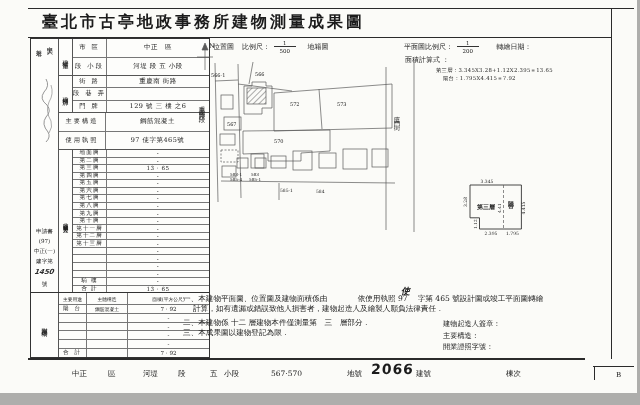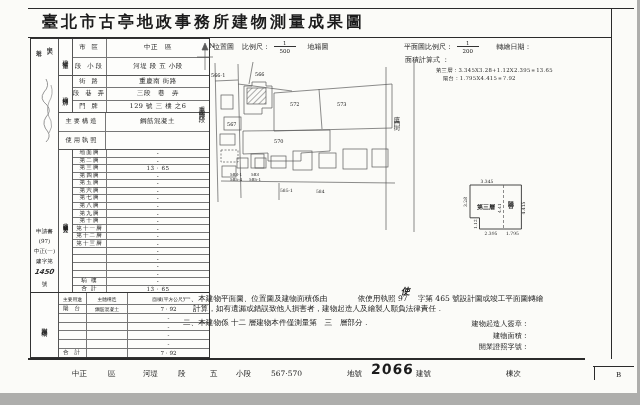--- a/index.html
+++ b/index.html
@@ -61,21 +61,21 @@
   .frac .d{display:block;padding-top:1px}
   .gap8{margin-left:8px}.gap14{margin-left:14px}
   .vtext{position:absolute;writing-mode:vertical-rl;text-orientation:upright;font-size:6.5px;
          letter-spacing:2px;color:#2a2a2a}
   .calcline{position:absolute;font-size:5.3px;letter-spacing:0.3px;white-space:nowrap;color:#222}
   
   #notes{position:absolute;left:183px;top:294px;width:440px;font-size:7.6px}
   .note-line{line-height:10px;white-space:nowrap}
   .note-line:nth-of-type(2){padding-left:10px}
   .note-line:nth-of-type(3){margin-top:4px}
-  #signs{position:absolute;left:443px;top:318px;width:86px;text-align:right;font-size:7.2px}
+  #signs{position:absolute;left:443px;top:318px;width:86px;font-size:7.2px}
   #signs .sign-line{line-height:11.5px;white-space:nowrap}
   .hand{font-family:"DejaVu Sans",sans-serif;font-style:italic;font-weight:bold;color:#222}
   
   .fitem{position:absolute;font-size:7.5px;white-space:nowrap}
   #bldgno{position:absolute;left:371px;top:361px;font-size:14px;font-weight:bold;
           font-family:"DejaVu Sans",sans-serif;letter-spacing:1px;transform:skewX(-4deg)}
   svg text{font-family:"DejaVu Serif",serif}
 </style>
 </head>
 <body>
@@ -134,40 +134,40 @@
       </div>
       <div class="rows">
 
           <div class="trow">
             <span class="tl">街 路</span>
             <span class="tv">重慶南 街路</span>
           </div>
 
           <div class="trow">
             <span class="tl">段 巷 弄</span>
-            <span class="tv">三段　巷　弄</span>
           </div>
 
           <div class="trow">
             <span class="tl">門 牌</span>
             <span class="tv">129 號 三 樓 之6</span>
           </div>
         </div>
     </div>
     <div class="block blk36">
       <div class="rows">
 
           <div class="trow">
             <span class="tlw">主要構造</span>
             <span class="tv">鋼筋混凝土</span>
           </div>
 
 
           <div class="trow">
             <span class="tlw">使用執照</span>
+            <span class="tv">97 使字第465號</span>
           </div>
         </div>
     </div>
     <div class="block blkfill">
       <div class="gcol">
         <span class="vt" style="font-size:5.4px;letter-spacing:0.5px">建物面積（平方公尺）</span>
       </div>
       <div class="rows">
 
           <div class="trow">
@@ -419,33 +419,34 @@
     <text x="501" y="208" font-size="4.2px" text-anchor="middle" transform="rotate(-90 501 208)">4.41</text>
     <text x="524.5" y="208" font-size="4.5px" text-anchor="middle" transform="rotate(-90 524.5 208)">4.415</text>
   </g>
 </svg>
 
 <div id="notes">
 
 <div class="note-line">一、本建物平面圖、位置圖及建物面積係由　　　　依使用執照 97 　字第 465 號設計圖或竣工平面圖轉繪</div>
     <div class="note-line">計算，如有遺漏或錯誤致他人損害者，建物起造人及繪製人願負法律責任．</div>
     <div class="note-line">二、本建物係 十二 層建物本件僅測量第　三　層部分．</div>
+    <div class="note-line">三、本成果圖以建物登記為限．</div>
   </div>
 <div class="abs hand" style="left:401px;top:285px;font-size:9px">使</div>
 <div id="signs">
 
 <div class="sign-line">建物起造人簽章：</div>
-    <div class="sign-line">建物面積：</div>
+    <div class="sign-line">主要構造：</div>
     <div class="sign-line">開業證照字號：</div>
   </div>
 
 <span class="fitem" style="left:72px;top:369px">中正</span>
 <span class="fitem" style="left:108px;top:369px">區</span>
 <span class="fitem" style="left:143px;top:369px">河堤</span>
 <span class="fitem" style="left:178px;top:369px">段</span>
 <span class="fitem" style="left:210px;top:369px">五</span>
-<span class="fitem" style="left:236px;top:369px">小段</span>
+<span class="fitem" style="left:224px;top:369px">小段</span>
 <span class="fitem" style="left:271px;top:369px">567·570</span>
 <span class="fitem" style="left:347px;top:369px">地號</span>
 <span id="bldgno">2066</span>
 <span class="fitem" style="left:416px;top:369px">建號</span>
 <span class="fitem" style="left:506px;top:369px">棟次</span>
 <span class="fitem" style="left:616px;top:371px;font-size:7px">B</span>
 
 </body></html>

